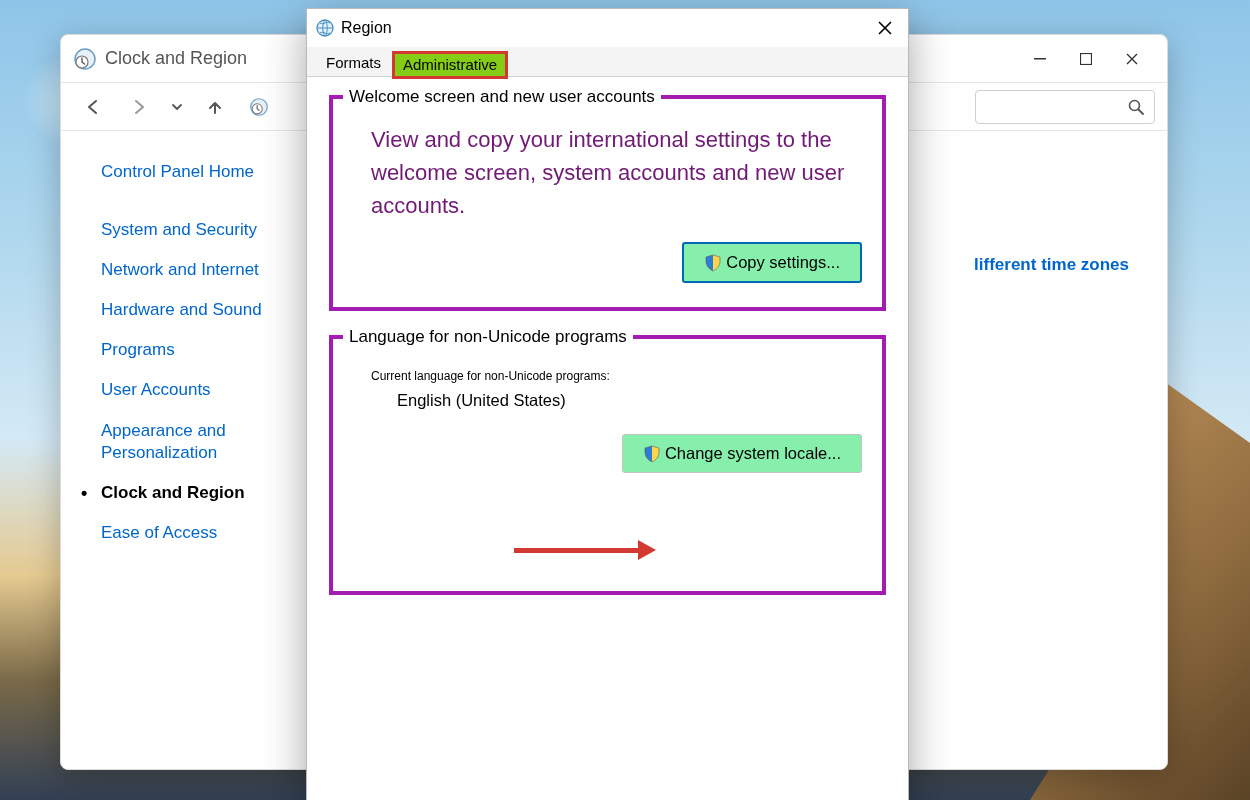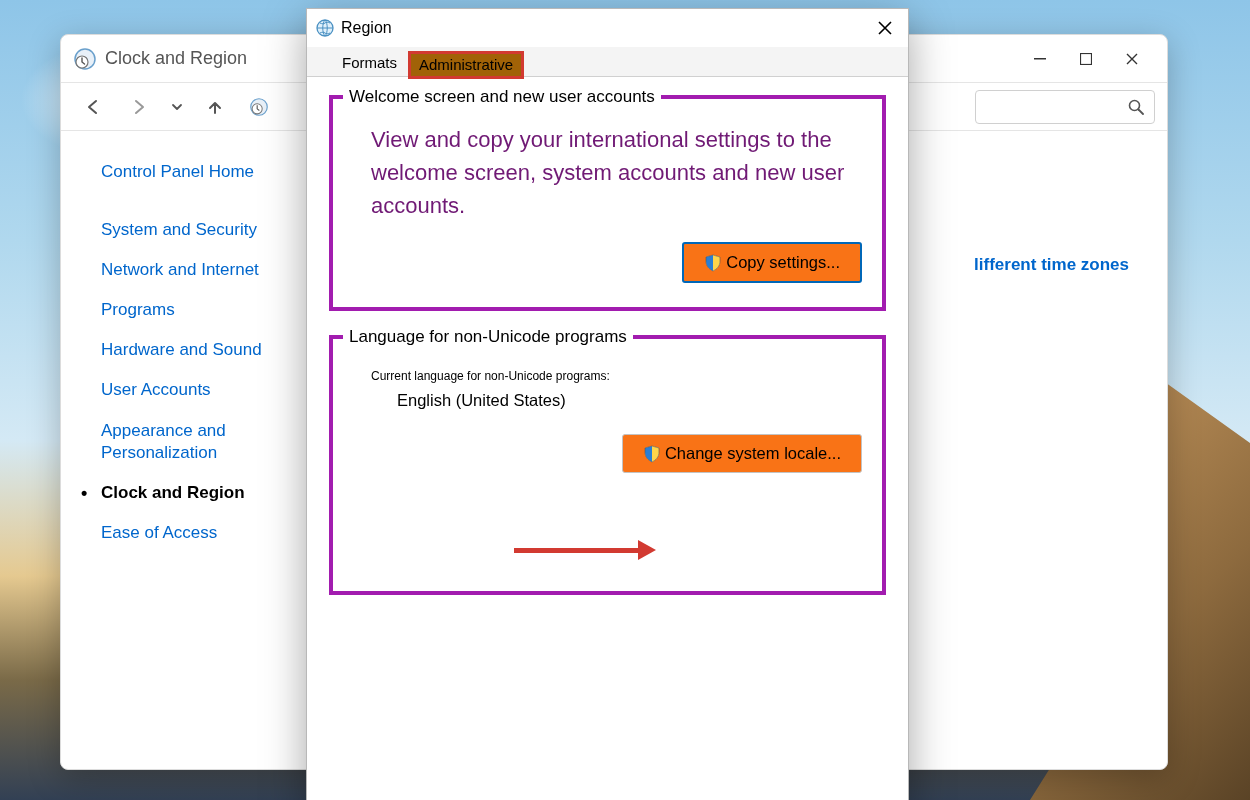--- a/index.html
+++ b/index.html
@@ -54,32 +54,32 @@
     background:#fff; border:1px solid #b8b8b8; box-shadow:0 12px 40px rgba(0,0,0,0.35);
   }
   .region-titlebar {
     height:38px; padding-left:8px; display:flex; align-items:center;
     background:#fff;
   }
   .region-titlebar .icon-wrap { width:20px; height:20px; margin-right:6px; }
   .region-titlebar .title { font-size:16px; color:#000; }
   .region-titlebar .spacer { flex:1; }
   .region-titlebar .close-btn { width:46px; height:30px; display:flex; align-items:center; justify-content:center; font-size:18px; }
-  .tabstrip { height:30px; display:flex; align-items:flex-end; background:#f4f4f4; border-bottom:1px solid #d0d0d0; padding-left:24px; }
+  .tabstrip { height:30px; display:flex; align-items:flex-end; background:#f4f4f4; border-bottom:1px solid #d0d0d0; padding-left:8px; }
   .tab { padding:5px 10px 5px 10px; font-size:15px; background:#f4f4f4; border:1px solid transparent; border-bottom:none; cursor:pointer; }
   .tab.active { background:#fff; border-color:#d0d0d0; border-bottom:1px solid #fff; margin-bottom:-1px; }
-  .tab.highlight { border:3px solid #d23a31 !important; padding:2px 8px 3px 8px; margin-bottom:-3px; background:#a16207; }
+  .tab.highlight { border:3px solid #d23a31 !important; padding:2px 8px 3px 8px; margin-bottom:-3px; background:#84cc16; }
   .tabpanel { padding:18px 22px; background:#ffffff; }
   .groupbox { border:4px solid #a21caf; padding:20px 20px 24px 36px; margin-bottom:24px; position:relative; }
   .groupbox > .legend { position:absolute; top:-12px; left:10px; background:#fff; padding:0 6px; font-size:17px; color:#000; }
   .groupbox p.desc { font-size:22px; color:#701a75; margin:4px 2px 20px 2px; line-height:1.5; }
   .groupbox .btn-row { display:flex; justify-content:flex-end; }
   .win-button {
     display:inline-flex; align-items:center; gap:4px;
-    border:1px solid #c3c3c3; background:#f97316; padding:9px 20px;
+    border:1px solid #c3c3c3; background:#86efac; padding:9px 20px;
     font-size:16.5px; border-radius:3px; cursor:pointer;
   }
   .win-button.primary { border:2px solid #0067b8; }
   .shield-icon { width:18px; height:18px; display:inline-block; }
   .sub-label { font-size:12px; margin:10px 2px 4px 2px; }
   .sub-value { font-size:16.5px; margin:8px 2px 24px 28px; }
   .arrow-annot {
     position:absolute; left:514px; top:540px; width:150px; height:20px;
     pointer-events:none;
   }
@@ -156,22 +156,22 @@
             <path d="M10.5 10.5L15 15" stroke="#555" stroke-width="1.8" stroke-linecap="round"></path>
           </svg>
       </div>
     </div>
   </div>
   <div class="cp-body">
     <div class="cp-sidebar">
       <a href="#" class="home">Control Panel Home</a>
       <a href="#">System and Security</a>
       <a href="#">Network and Internet</a>
+      <a href="#">Hardware and Sound</a>
       <a href="#">Programs</a>
-      <a href="#">Hardware and Sound</a>
       <a href="#">User Accounts</a>
       <a href="#">Appearance and Personalization</a>
       <a href="#" class="current">Clock and Region</a>
       <a href="#">Ease of Access</a>
     </div>
     <div class="cp-content">
       <span class="link-right">lifferent time zones</span>
     </div>
   </div>
 </div>

